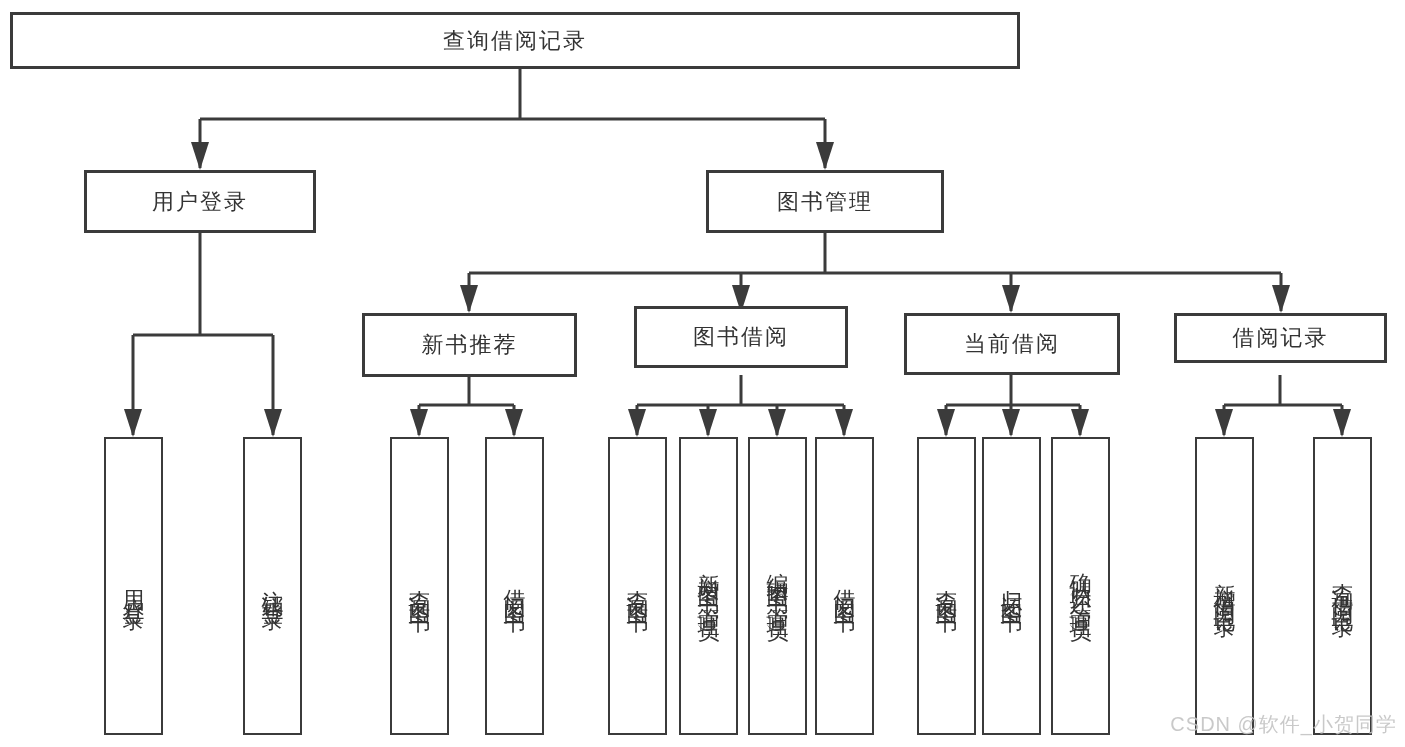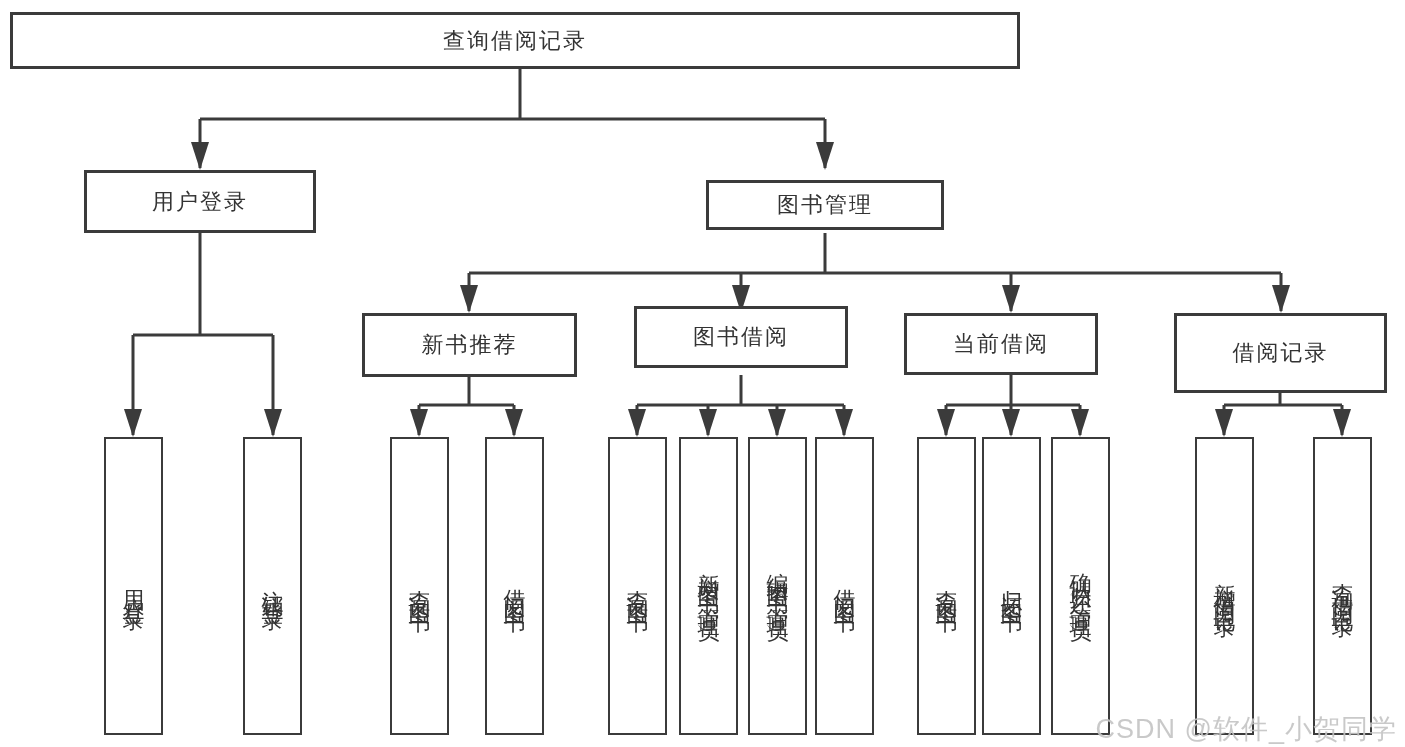--- a/index.html
+++ b/index.html
@@ -16,21 +16,21 @@
     display:flex;align-items:center;justify-content:center;
     font-size:22px;letter-spacing:2px;z-index:2;white-space:nowrap;
   }
   .leaf{border-width:2px;}
   .leaf .vtext{
     writing-mode:vertical-rl;text-orientation:mixed;
     letter-spacing:7px;line-height:1;font-size:22px;
   }
   #watermark{
     position:absolute;right:8px;top:711px;z-index:3;
-    font-size:27px;letter-spacing:1px;color:var(--wm,#c4c4c4);opacity:.9;
+    font-size:20px;letter-spacing:1px;color:var(--wm,#c4c4c4);opacity:.9;
   }
 </style>
 </head>
 <body>
 
 <div id="canvas" style="--line: #3b3b3b; --text: #333333; --wm: #c4c4c4; --bg: #ffffff;">
 
   <svg id="connectors" width="1405" height="747" viewBox="0 0 1405 747">
 
     <g>
@@ -77,26 +77,26 @@
     <g>
       <path d="M1280 375 V405 M1224 405 H1342 M1224 405 V435 M1342 405 V435"></path>
       <polygon points="1215,409 1233,409 1224,437"></polygon>
       <polygon points="1333,409 1351,409 1342,437"></polygon>
     </g>
   </svg>
 
   <div class="box" style="left:10px;top:12px;width:1010px;height:57px">查询借阅记录</div>
 
   <div class="box" style="left:84px;top:170px;width:232px;height:63px">用户登录</div>
-  <div class="box" style="left:706px;top:180px;width:238px;height:50px">图书管理</div>
+  <div class="box" style="left:706px;top:170px;width:238px;height:63px">图书管理</div>
 
   <div class="box" style="left:362px;top:313px;width:215px;height:64px">新书推荐</div>
   <div class="box" style="left:634px;top:306px;width:214px;height:62px">图书借阅</div>
-  <div class="box" style="left:904px;top:313px;width:194px;height:62px">当前借阅</div>
-  <div class="box" style="left:1174px;top:313px;width:213px;height:80px">借阅记录</div>
+  <div class="box" style="left:904px;top:313px;width:216px;height:62px">当前借阅</div>
+  <div class="box" style="left:1174px;top:313px;width:213px;height:50px">借阅记录</div>
 
   <div class="box leaf" style="left:104px;top:437px;width:59px;height:298px">
     <span class="vtext">用户登录</span>
   </div>
   <div class="box leaf" style="left:243px;top:437px;width:59px;height:298px">
     <span class="vtext">注销登录</span>
   </div>
 
   <div class="box leaf" style="left:390px;top:437px;width:59px;height:298px">
     <span class="vtext">查询图书</span>

